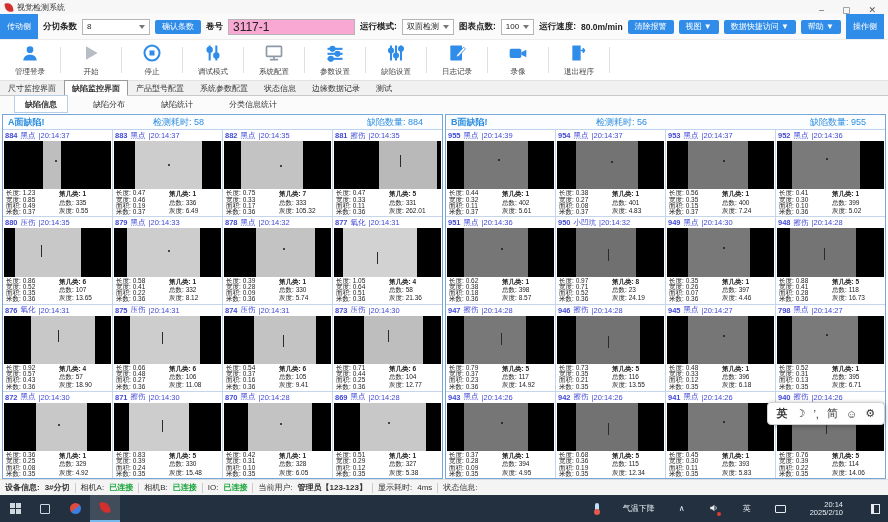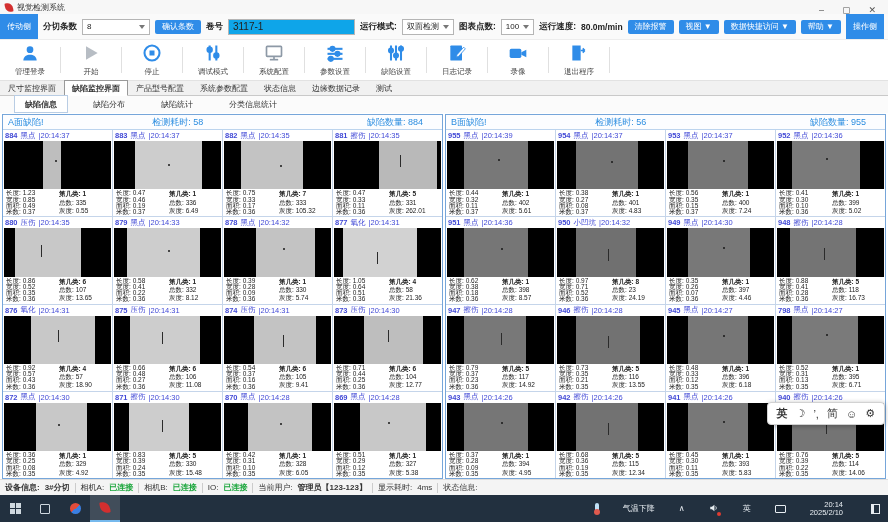--- a/index.html
+++ b/index.html
@@ -10,38 +10,38 @@
 .applogo{width:8px;height:9px;background:#d32f2f;border-radius:1px 70% 1px 70%;transform:rotate(-8deg)}
 .winctl{position:absolute;top:5px;right:12px;display:flex;gap:18px;font-size:9px;color:#555;z-index:9}
 .winctl span{cursor:default}
 
 .tb1{height:25px;display:flex;align-items:center;gap:5px;background:#fafafa;padding-right:4px;font-size:8.5px;color:#222;white-space:nowrap}
 .btn{background:#2f8ce8;color:#fff;border-radius:2px;padding:3px 7px;font-size:8px;line-height:1;border:none;cursor:pointer}
 .sideb{align-self:stretch;display:flex;align-items:center;padding:0 7px;border-radius:0}
 .lbl{font-weight:bold}
 .selbox{border:1px solid #b5b5b5;background:#fff;height:16px;display:flex;align-items:center;justify-content:space-between;padding:0 4px;font-size:8px;gap:4px}
 .caret{width:0;height:0;border-left:3px solid transparent;border-right:3px solid transparent;border-top:4px solid #777}
-.inputbox{border:1px solid #b5b5b5;background:#0ea5e9;height:16px;display:flex;align-items:center;padding:0 4px;font-size:10px}
+.inputbox{border:1px solid #b5b5b5;background:#f9a8d4;height:16px;display:flex;align-items:center;padding:0 4px;font-size:12px}
 
 .tb2{height:42px;display:flex;align-items:center;background:#fff;border-top:1px solid #ededed;border-bottom:1px solid #e2e2e2;padding-left:4px;gap:2px}
 .act{display:flex;flex-direction:column;align-items:center;justify-content:flex-end;gap:2px;width:52px;font-size:7.5px;color:#444;cursor:pointer}
 .vsep{width:1px;height:26px;background:#e0e0e0;margin:0 2px}
 
 .mtabs{height:15px;display:flex;align-items:center;background:#f1f1f1;border-bottom:1px solid #c9c9c9;padding-left:0;font-size:8px}
 .mtab{padding:2px 7px 1px;border:1px solid transparent;color:#333;cursor:pointer}
 .mtab.active{background:#fff;border-color:#9a9a9a #9a9a9a #fff;font-weight:bold}
 
 .stabs{height:17px;display:flex;align-items:flex-end;background:#fbfbfb;padding-left:14px;font-size:8px;gap:14px}
 .stab{padding:3px 10px 2px;color:#333;cursor:pointer;border:1px solid transparent}
 .stab.active{border-color:#b9cde4;background:#fff;font-weight:bold}
 
 .panels{position:absolute;left:2px;right:2px;top:114px;bottom:43px;display:flex;gap:2px}
 .panel{flex:1;border:1px solid #76a6da;display:flex;flex-direction:column;min-width:0;background:#fff}
 .phead{height:15px;display:flex;align-items:center;font-size:9px;color:#2b8de0;background:#fcfdff;border-bottom:1px solid #bcd4ee;padding:0 5px}
-.ptitle{font-weight:normal}
+.ptitle{font-weight:bold}
 .pmid{margin:0 auto;transform:translateX(18px)}
 .pright{margin-left:auto;margin-right:14px}
 .grid{flex:1;display:grid;grid-template-columns:repeat(4,1fr);grid-template-rows:repeat(4,1fr);gap:1px;background:#c5d5ea}
 .cell{background:#fff;display:flex;flex-direction:column;min-width:0;overflow:hidden}
 .chead{height:11px;font-size:7.5px;color:#4149d6;display:flex;gap:3px;align-items:center;padding:0 2px;white-space:nowrap;overflow:hidden;flex:none}
 .cid{font-weight:bold}
 .cimg{flex:1;position:relative;background:#000;margin:0 1px;overflow:hidden}
 .band{position:absolute;top:0;bottom:0}
 .mark{position:absolute;width:2px;height:2px;background:#191919;border-radius:50%}
 .mark.line{width:1px;height:12px;border-radius:0;background:#2b2b2b}

